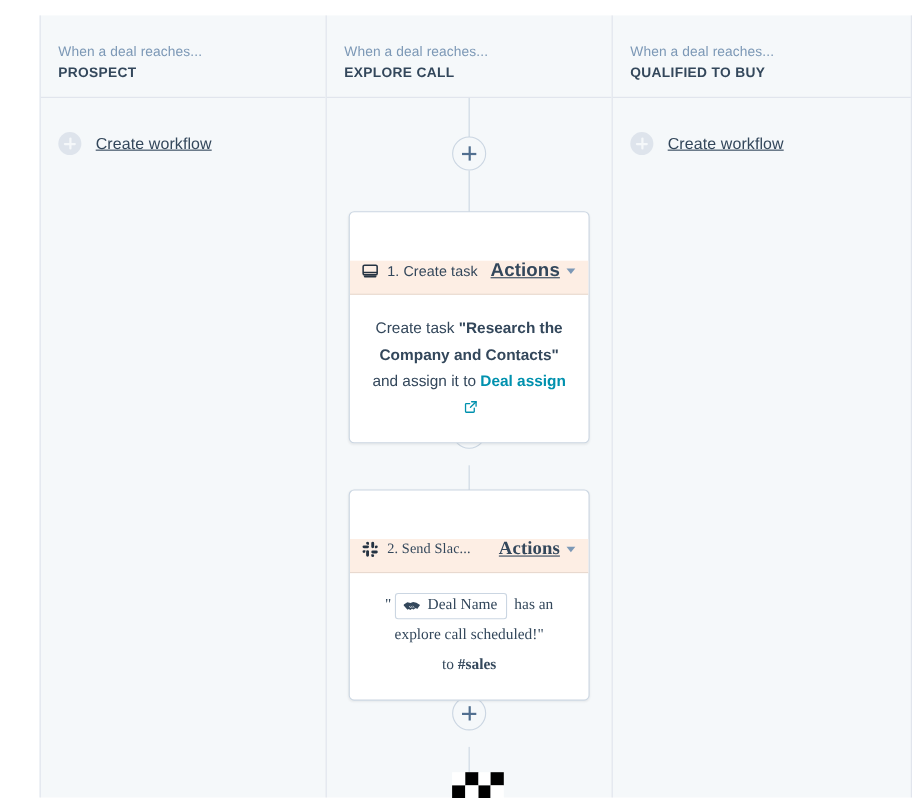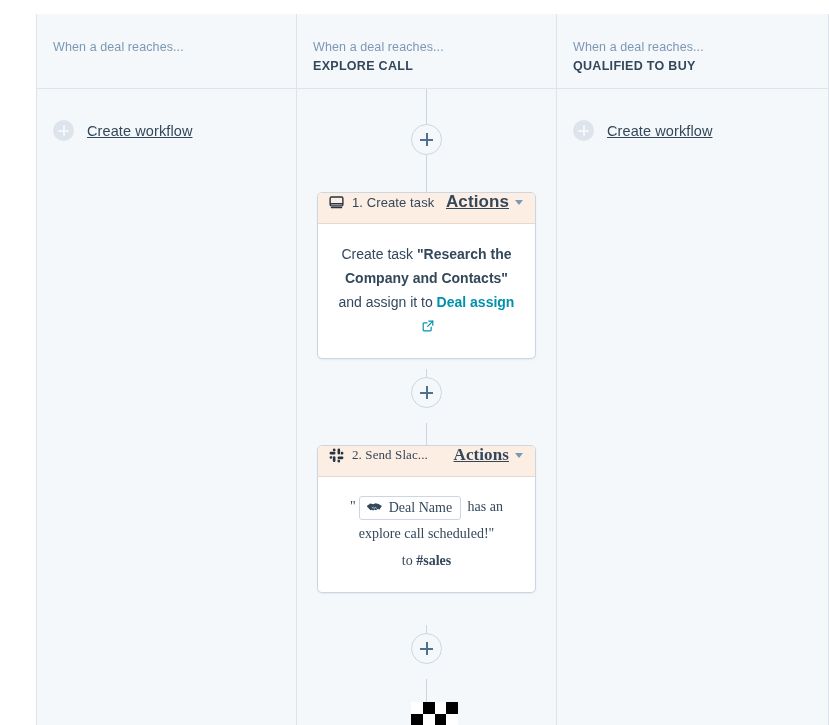--- a/index.html
+++ b/index.html
@@ -132,20 +132,21 @@
     box-shadow: 0 1px 2px rgba(0,0,0,.06);
     overflow: hidden;
   }
   .card-header {
     height: 31px;
     background: #fdeee4;
     border-bottom: 1px solid #e8d9cf;
     display: flex;
     align-items: center;
     padding: 0 12px 12px 11px;
+    margin-top: 44px;
   }
   .card-icon {
     width: 15px; height: 15px;
     flex: 0 0 auto;
     display: block;
     color: #253342;
   }
   .card-title {
     font-size: 13px;
     color: #33475b;
@@ -201,21 +202,21 @@
   
   .slack-body {
     padding: 16px 14px 18px 14px;
     text-align: center;
     font-size: 14px;
     line-height: 27px;
     color: #33475b;
   }
   .token {
     display: inline-flex;
-    align-items: flex-start;
+    align-items: flex-end;
     border: 1px solid #cbd6e2;
     border-radius: 3px;
     background: #ffffff;
     padding: 2px 8px 2px 6px;
     margin: 0 3px;
     vertical-align: middle;
     line-height: 18px;
   }
   .token-icon { width: 17px; height: 17px; flex: 0 0 auto; color: #33475b; }
   .token-label { font-size: 14px; color: #33475b; margin-left: 6px; }
@@ -235,20 +236,21 @@
   .sq-b { background: #000000; }
 </style>
 </head>
 <body>
 
 <div id="board">
 
   <div class="col c1">
     <div class="col-header">
       <div class="col-sub">When a deal reaches...</div>
+      <div class="col-title">PROSPECT</div>
     </div>
     <div class="col-body">
       <div class="create-wf">
         <span class="plus-circle-sm"></span>
         <span class="create-wf-label">Create workflow</span>
       </div>
     </div>
   </div>
 
   <div class="col c2">

